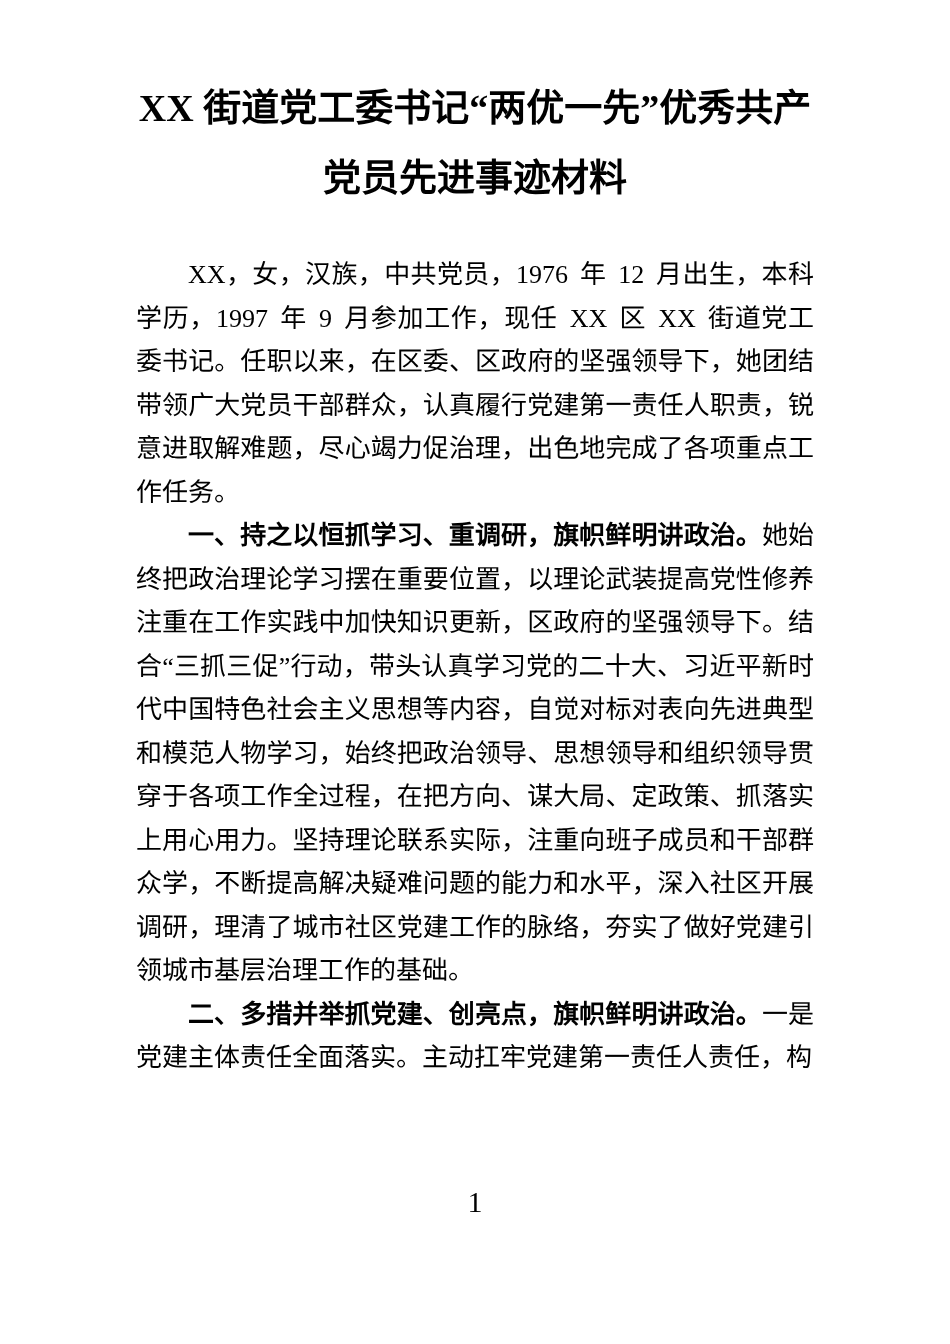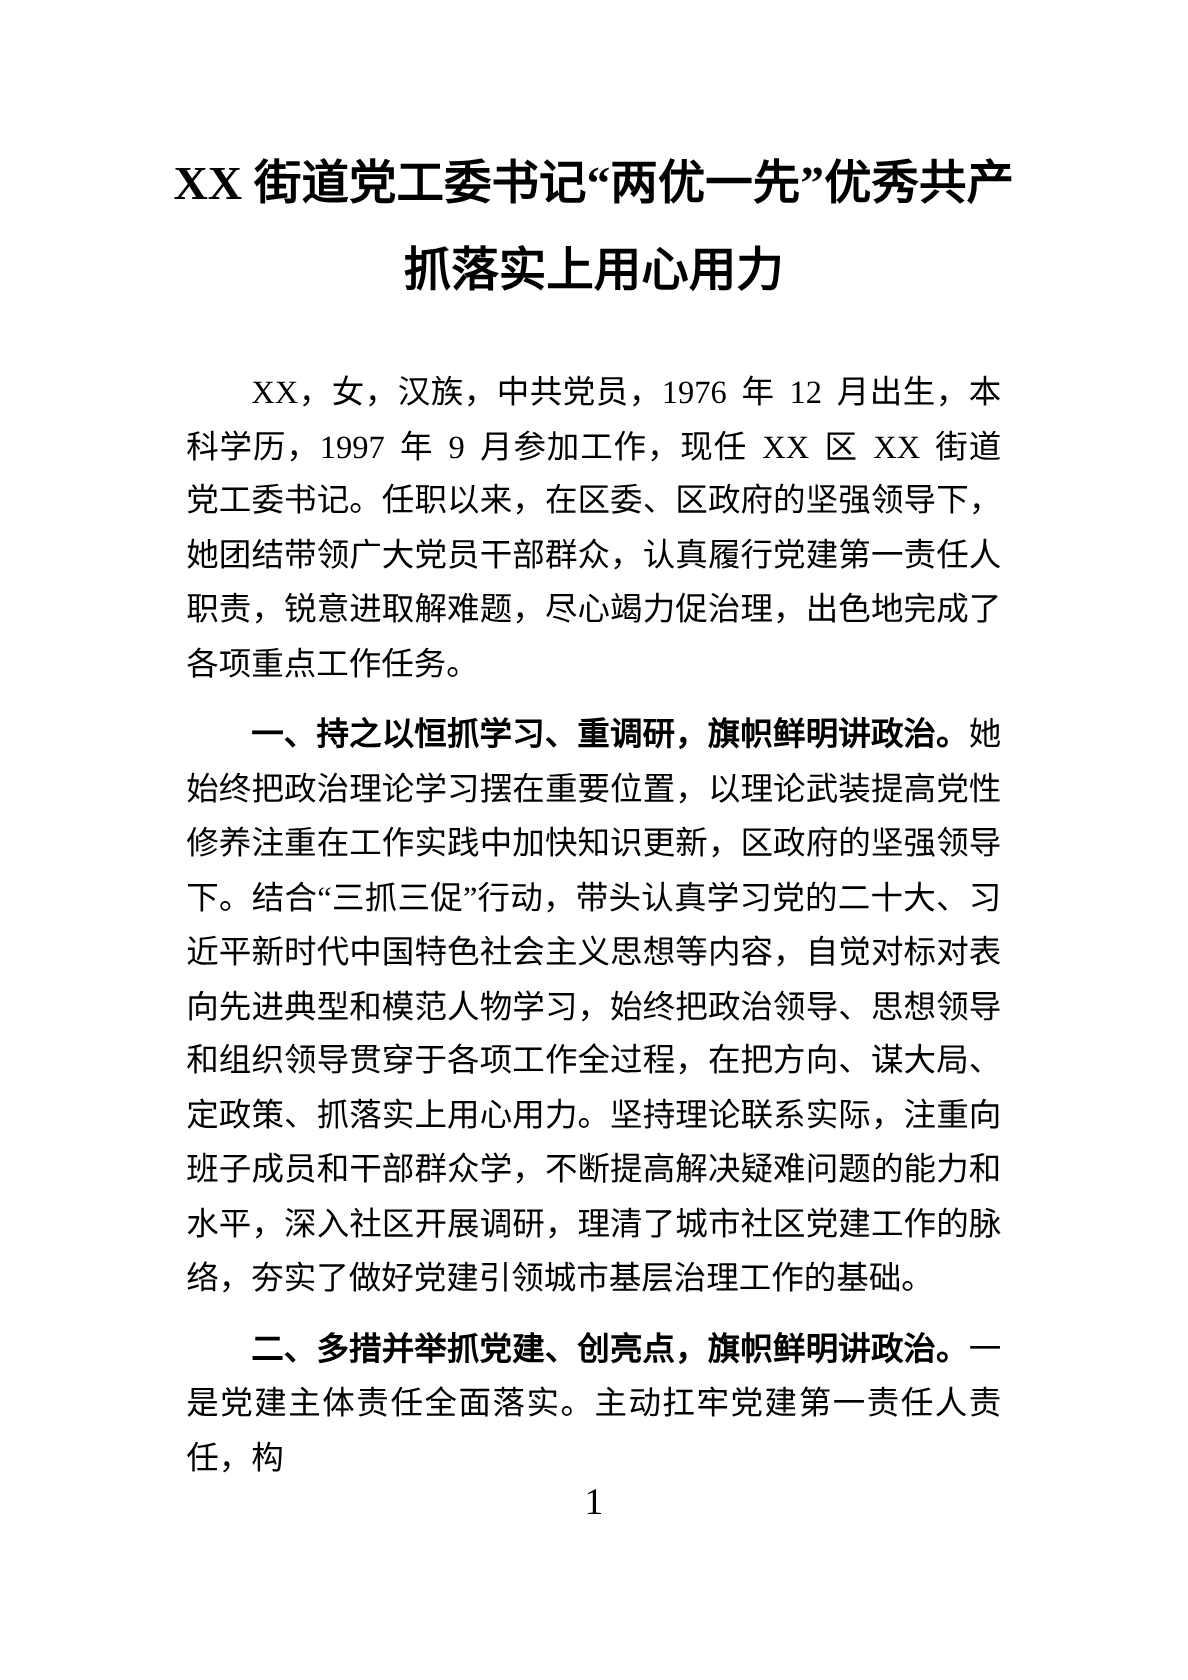--- a/index.html
+++ b/index.html
@@ -8,21 +8,21 @@
     background: #ffffff;
   }
   .page {
     position: relative;
     width: 950px;
     height: 1344px;
     margin: 0 auto;
     background: #ffffff;
     color: #000000;
     box-sizing: border-box;
-    padding-top: 112px;
+    padding-top: 73px;
     overflow: hidden;
   }
   .doc-title {
     width: 950px;
     text-align: center;
     font-family: "Liberation Serif", "DejaVu Serif", serif;
     font-weight: 700;
     font-size: 38px;
     line-height: 70px;
     white-space: nowrap;
@@ -35,21 +35,21 @@
     width: 678px;
     margin: 40px auto 0 auto;
     font-family: "Liberation Serif", "DejaVu Serif", serif;
     font-size: 26px;
     line-height: 43.5px;
     text-align: justify;
     color: #000000;
     word-spacing: 5px;
   }
   .para {
-    margin: 13px;
+    margin: 0;
     padding: 0;
     text-indent: 2em;
   }
   .run {
     font-weight: 400;
   }
   .run.bold {
     font-family: "Liberation Sans", "DejaVu Sans", sans-serif;
     font-weight: 700;
   }
@@ -65,21 +65,21 @@
     color: #000000;
   }
 </style>
 </head>
 <body>
 
 <div class="page">
 
   <div class="doc-title">
       <span class="title-line">XX 街道党工委书记“两优一先”优秀共产</span>
-      <span class="title-line">抓落实上用心用力</span>
+      <span class="title-line">党员先进事迹材料</span>
     </div>
 
   <div class="doc-body">
       <p class="para"><span class="run">XX，女，汉族，中共党员，1976 年 12 月出生，本科学历，1997 年 9 月参加工作，现任 XX 区 XX 街道党工委书记。任职以来，在区委、区政府的坚强领导下，她团结带领广大党员干部群众，认真履行党建第一责任人职责，锐意进取解难题，尽心竭力促治理，出色地完成了各项重点工作任务。</span></p>
       <p class="para"><span class="run bold">一、持之以恒抓学习、重调研，旗帜鲜明讲政治。</span><span class="run">她始终把政治理论学习摆在重要位置，以理论武装提高党性修养注重在工作实践中加快知识更新，区政府的坚强领导下。结合“三抓三促”行动，带头认真学习党的二十大、习近平新时代中国特色社会主义思想等内容，自觉对标对表向先进典型和模范人物学习，始终把政治领导、思想领导和组织领导贯穿于各项工作全过程，在把方向、谋大局、定政策、抓落实上用心用力。坚持理论联系实际，注重向班子成员和干部群众学，不断提高解决疑难问题的能力和水平，深入社区开展调研，理清了城市社区党建工作的脉络，夯实了做好党建引领城市基层治理工作的基础。</span></p>
       <p class="para"><span class="run bold">二、多措并举抓党建、创亮点，旗帜鲜明讲政治。</span><span class="run">一是党建主体责任全面落实。主动扛牢党建第一责任人责任，构</span></p>
     </div>
 
   <div class="page-number">1</div>
 

